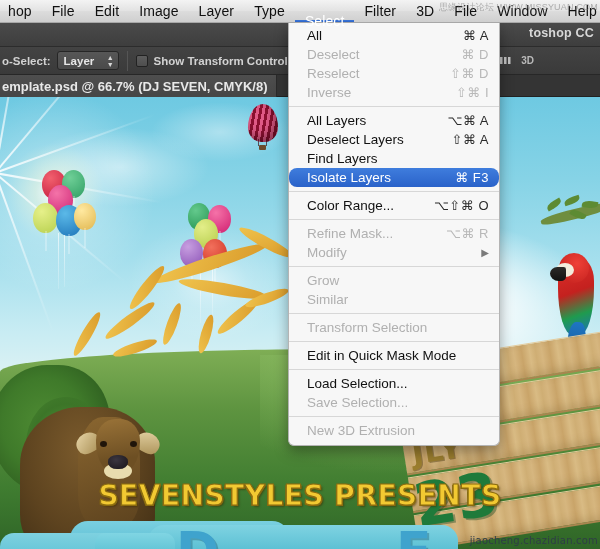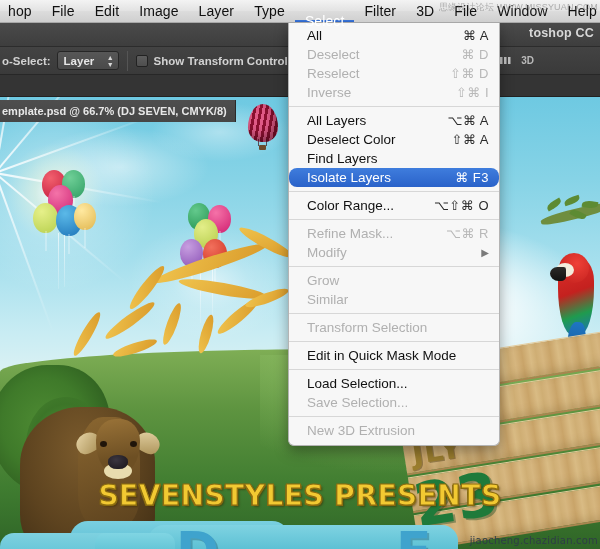--- a/index.html
+++ b/index.html
@@ -89,21 +89,21 @@
   .tabbar {
     position: absolute; left: 0; top: 75px; width: 600px; height: 22px;
     background: #343434; border-bottom: 1px solid #222;
     z-index: 5;
   }
   .doc-tab {
     position: absolute; left: 0; top: 0; height: 22px;
     background: linear-gradient(to bottom, #4e4e4e, #464646);
     border-right: 1px solid #2a2a2a;
     display: flex; align-items: center; padding: 0 8px 0 2px;
-    color: #e8e8e8; font-size: 11px; font-weight: bold; white-space: nowrap; margin-top: 25px;
+    color: #e8e8e8; font-size: 13px; font-weight: bold; white-space: nowrap;
   }
 
   
   .canvas {
     position: absolute; left: 0; top: 97px; width: 600px; height: 452px;
     overflow: hidden;
     background: linear-gradient(to bottom,
       #6ec9e2 0%, #86d3e6 18%, #a5dfed 36%, #c8ecf3 52%, #ddf2f3 62%, #cfe8e2 70%, #6a9a4a 80%, #3f7a33 100%);
     z-index: 1;
   }
@@ -636,21 +636,21 @@
       <div class="mi disabled">
         <span class="label">Inverse</span>
         <span class="shortcut">⇧⌘ I</span>
       </div>
       <div class="mi-sep"></div>
       <div class="mi">
         <span class="label">All Layers</span>
         <span class="shortcut">⌥⌘ A</span>
       </div>
       <div class="mi">
-        <span class="label">Deselect Color</span>
+        <span class="label">Deselect Layers</span>
         <span class="shortcut">⇧⌘ A</span>
       </div>
       <div class="mi">
         <span class="label">Find Layers</span>
       </div>
       <div class="mi highlight">
         <span class="label">Isolate Layers</span>
         <span class="shortcut">⌘ F3</span>
       </div>
       <div class="mi-sep"></div>

